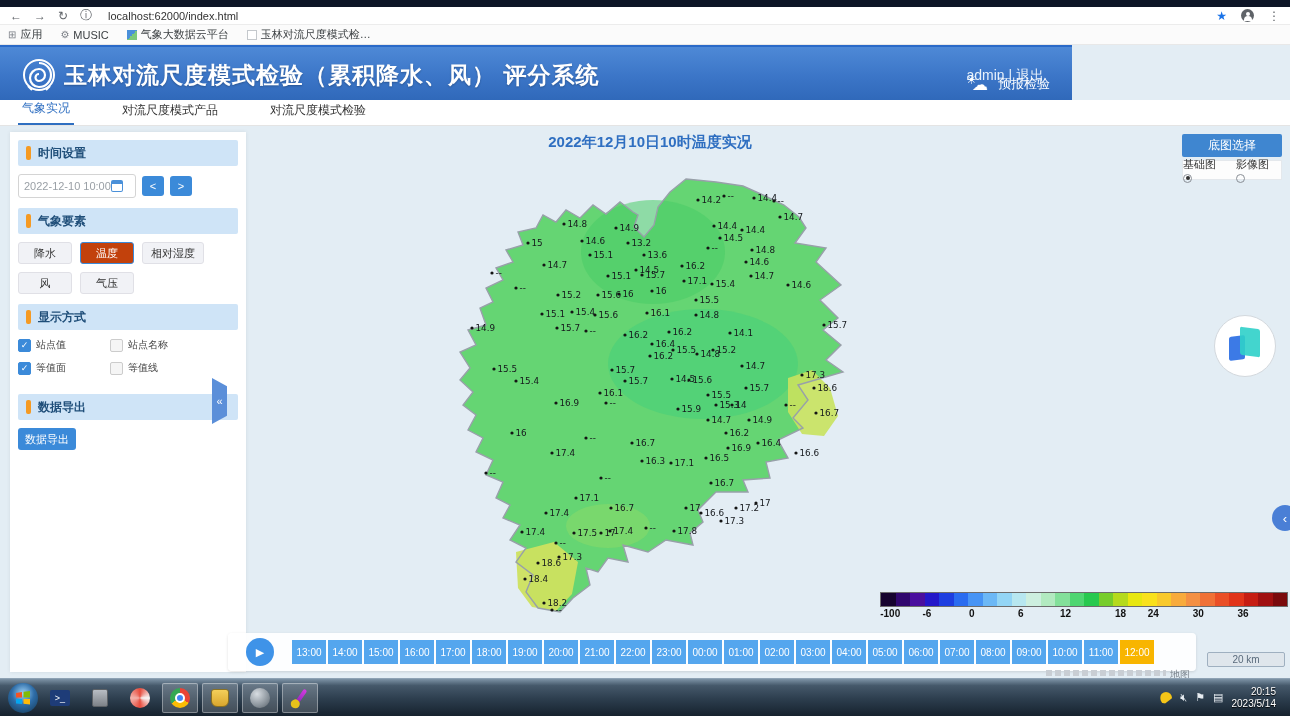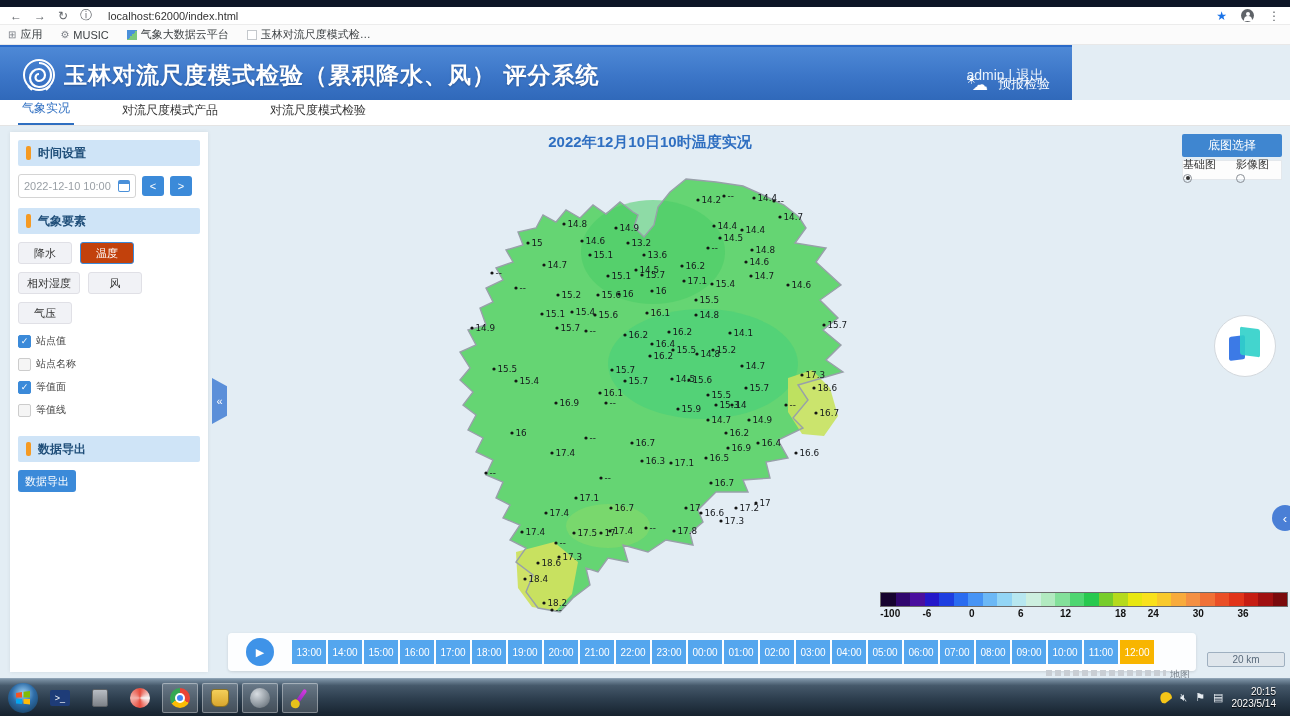--- a/index.html
+++ b/index.html
@@ -34,26 +34,26 @@
 
   
   #tab-bar { position:absolute; left:0; top:100px; width:1290px; height:26px; background:#fff; border-bottom:1px solid #e4e4e4; display:flex; align-items:flex-end; padding-left:18px; gap:44px; }
   .main-tab { font-size:12px; color:#333; padding:5px 4px 6px; cursor:pointer; }
   .main-tab.active { color:#2f6fc1; border-bottom:2px solid #2f6fc1;font-family:Liberation Mono, monospace; }
 
   
   #content { position:absolute; left:0; top:126px; width:1290px; height:552px; background:#e3edf4; }
 
   
-  #side-panel { position:absolute; left:10px; top:6px; width:198px; height:540px; background:#fff; box-shadow:0 0 4px rgba(0,0,0,.08); padding:8px; }
+  #side-panel { position:absolute; left:10px; top:6px; width:236px; height:540px; background:#fff; box-shadow:0 0 4px rgba(0,0,0,.08); padding:8px; }
   .sec-header { height:26px; background:#cfe4f7; border-radius:2px; display:flex; align-items:center; padding-left:8px; margin-bottom:8px; }
   .sec-marker { width:5px; height:14px; background:#f59a23; border-radius:2px; margin-right:7px; }
   .sec-title { font-size:12px; font-weight:bold; color:#1f4e79; }
   .time-row { display:flex; align-items:center; gap:6px; margin:0 0 10px 0; }
-  #date-input { width:118px; height:24px; border:1px solid #d4d4d4; border-radius:3px; display:flex; align-items:center; justify-content:space-between; padding:4px 5px; font-size:11px; color:#9aa0a6; background:#fff; }
+  #date-input { width:118px; height:24px; border:1px solid #d4d4d4; border-radius:3px; display:flex; align-items:center; padding:4px 5px; font-size:11px; color:#9aa0a6; background:#fff; }
   #calendar-icon { width:12px; height:12px; border:1px solid #4a90d9; border-top:4px solid #4a90d9; border-radius:2px; position:relative; }
   .nav-sq { width:22px; height:20px; background:#3b8ad9; color:#fff; border-radius:3px; font-size:11px; display:flex; align-items:center; justify-content:center; cursor:pointer; }
   .elem-grid { display:flex; flex-wrap:wrap; gap:8px; margin-bottom:10px; }
   .elem-btn { min-width:54px; height:22px; padding:0 8px; background:#f1f2f6; border:1px solid #e0e0e6; border-radius:3px; font-size:11px; color:#333; display:flex; align-items:center; justify-content:center; cursor:pointer; }
   .elem-btn.selected { background:#c2410c; border-color:#3b8ad9; color:#fff; }
   .chk-grid { display:flex; flex-wrap:wrap; margin-bottom:10px; }
   .chk-item { width:92px; display:flex; align-items:center; margin-bottom:9px; }
   .chk-box { width:13px; height:13px; border-radius:2px; background:#f5f5f5; border:1px solid #ccc; font-size:9px; color:#fff; display:flex; align-items:center; justify-content:center; }
   .chk-box.checked { background:#3b8ad9; border-color:#3b8ad9; }
   .chk-label { font-size:10px; color:#444; margin-left:5px; }
@@ -193,20 +193,24 @@
       <span class="sec-title">气象要素</span>
     </div>
     <div class="elem-grid">
       <span class="elem-btn">降水</span>
       <span class="elem-btn selected">温度</span>
       <span class="elem-btn">相对湿度</span>
       <span class="elem-btn">风</span>
       <span class="elem-btn">气压</span>
     </div>
 
+    <div class="sec-header">
+      <span class="sec-marker"></span>
+      <span class="sec-title">显示方式</span>
+    </div>
     <div class="chk-grid">
       <span class="chk-item">
           <span class="chk-box checked">✓</span>
           <span class="chk-label">站点值</span>
         </span>
       <span class="chk-item">
           <span class="chk-box"></span>
           <span class="chk-label">站点名称</span>
         </span>
       <span class="chk-item">

